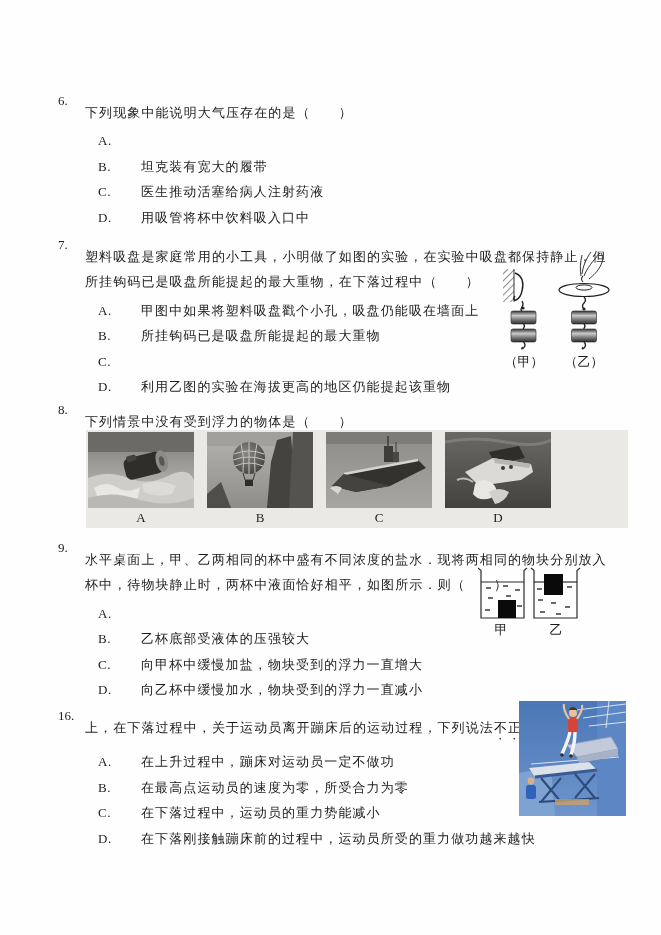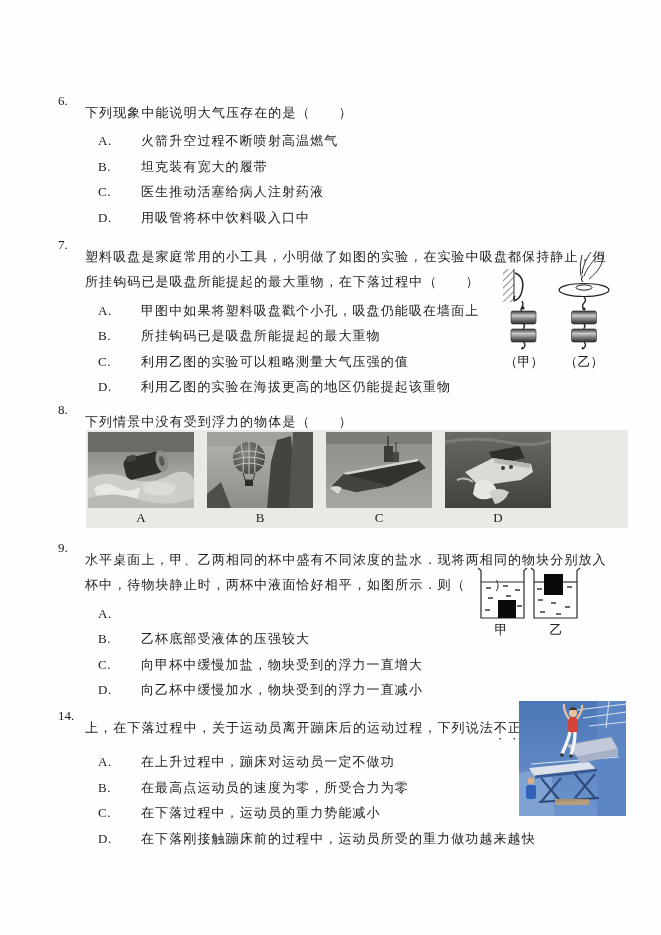--- a/index.html
+++ b/index.html
@@ -53,21 +53,20 @@
   <div class="content">
 
     <div class="q" id="q6">
       <div class="qhead">
         <span class="qnum">6.</span>
         <div class="qbody">
           <div class="stem">下列现象中能说明大气压存在的是（　　）</div>
           <div class="opts">
             <div class="opt">
               <span class="optlabel">A.</span>
-              <span class="opttext">火箭升空过程不断喷射高温燃气</span>
             </div>
             <div class="opt">
               <span class="optlabel">B.</span>
               <span class="opttext">坦克装有宽大的履带</span>
             </div>
             <div class="opt">
               <span class="optlabel">C.</span>
               <span class="opttext">医生推动活塞给病人注射药液</span>
             </div>
             <div class="opt">
@@ -89,21 +88,20 @@
             <div class="opt">
               <span class="optlabel">A.</span>
               <span class="opttext">甲图中如果将塑料吸盘戳个小孔，吸盘仍能吸在墙面上</span>
             </div>
             <div class="opt">
               <span class="optlabel">B.</span>
               <span class="opttext">所挂钩码已是吸盘所能提起的最大重物</span>
             </div>
             <div class="opt">
               <span class="optlabel">C.</span>
-              <span class="opttext">利用乙图的实验可以粗略测量大气压强的值</span>
             </div>
             <div class="opt">
               <span class="optlabel">D.</span>
               <span class="opttext">利用乙图的实验在海拔更高的地区仍能提起该重物</span>
             </div>
           </div>
         </div>
       </div>
     </div>
 
@@ -236,21 +234,21 @@
               <span class="optlabel">D.</span>
               <span class="opttext">向乙杯中缓慢加水，物块受到的浮力一直减小</span>
             </div>
           </div>
         </div>
       </div>
     </div>
 
     <div class="q" id="q10">
       <div class="qhead">
-        <span class="qnum">14.</span>
+        <span class="qnum">16.</span>
         <div class="qbody">
           <div class="stem"><span>上，在下落过程中，关于运动员离开蹦床后的运动过程，下列说法</span><span class="emph">不正确</span><span>的是（　　）</span></div>
           <div class="opts">
             <div class="opt">
               <span class="optlabel">A.</span>
               <span class="opttext">在上升过程中，蹦床对运动员一定不做功</span>
             </div>
             <div class="opt">
               <span class="optlabel">B.</span>
               <span class="opttext">在最高点运动员的速度为零，所受合力为零</span>

